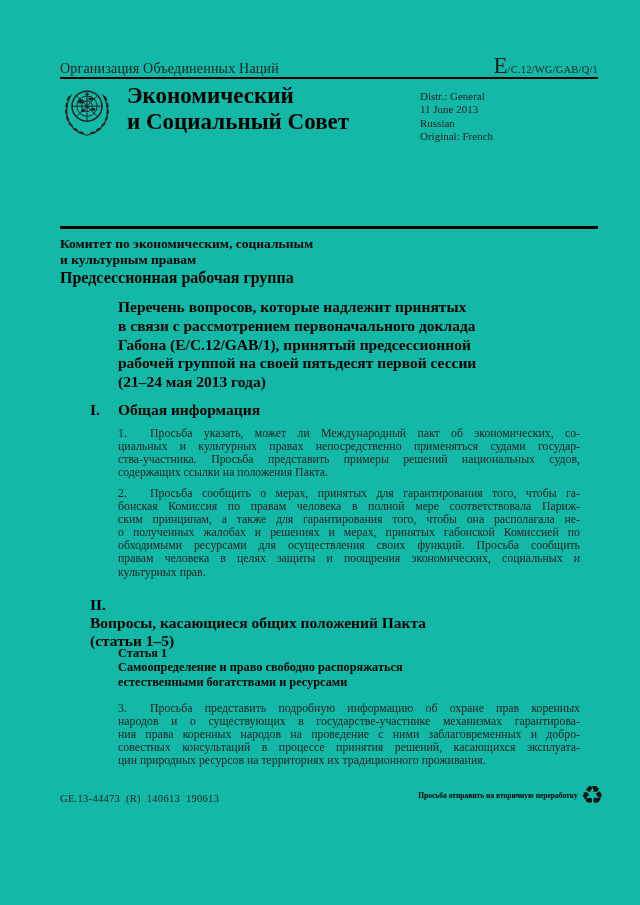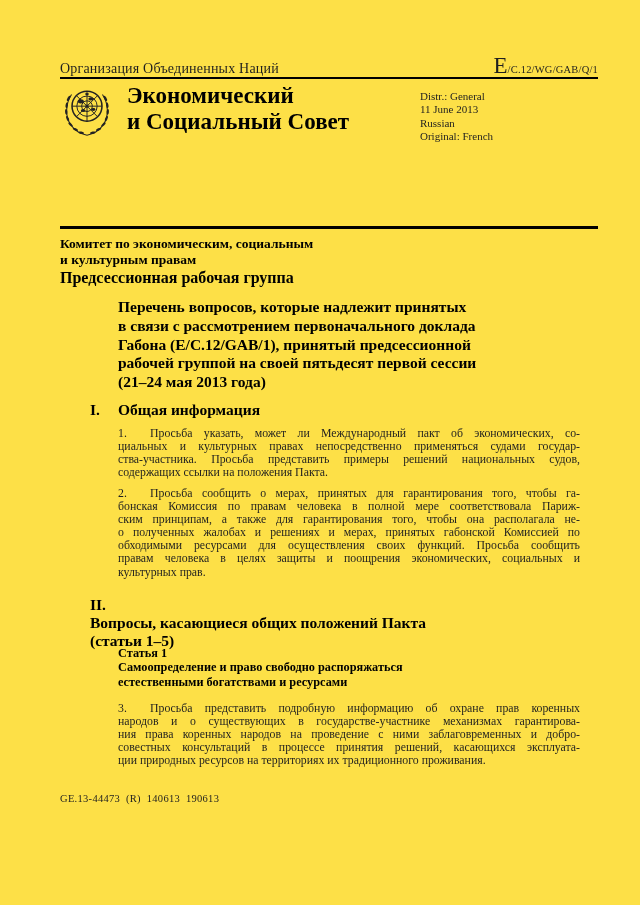--- a/index.html
+++ b/index.html
@@ -1,18 +1,18 @@
 <!DOCTYPE html>
 <html lang="ru"><head>
 <meta charset="utf-8">
 <style>
   html,body{margin:0;padding:0;background:#e8e8e8;}
   #page{
     position:relative;width:640px;height:905px;margin:0 auto;
-    background:#fde047;overflow:hidden;
+    background:#14b8a6;overflow:hidden;
     font-family:"Liberation Serif","DejaVu Serif",serif;
     color:#1f1f1f;
   }
   
   .org-row{position:absolute;left:60px;right:42px;top:53px;display:flex;justify-content:space-between;align-items:baseline;}
   .org-name{font-size:14px;letter-spacing:.2px;}
   .doc-symbol{white-space:nowrap;margin-left:48px;}
   .sym-big{font-size:23px;}
   .sym-rest{font-size:10.5px;letter-spacing:.2px;}
   .rule{background:#000;}
@@ -182,14 +182,18 @@
     <div>
         <div class="jl first">Просьба представить подробную информацию об охране прав коренных</div>
         <div class="jl">народов и о существующих в государстве-участнике механизмах гарантирова-</div>
         <div class="jl">ния права коренных народов на проведение с ними заблаговременных и добро-</div>
         <div class="jl">совестных консультаций в процессе принятия решений, касающихся эксплуата-</div>
         <div class="jl last">ции природных ресурсов на территориях их традиционного проживания.</div>
       </div>
   </div>
 
   <div class="footer-left">GE.13-44473  (R)  140613  190613</div>
+  <div class="footer-right">
+    <span class="recycle-text">Просьба отправить на вторичную переработку</span>
+    <span class="recycle-icon">♻</span>
+  </div>
 
 </div>
 
 </body></html>

